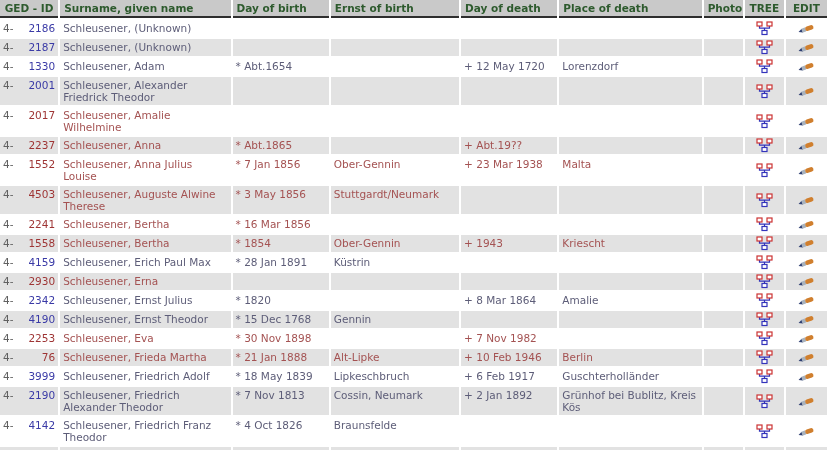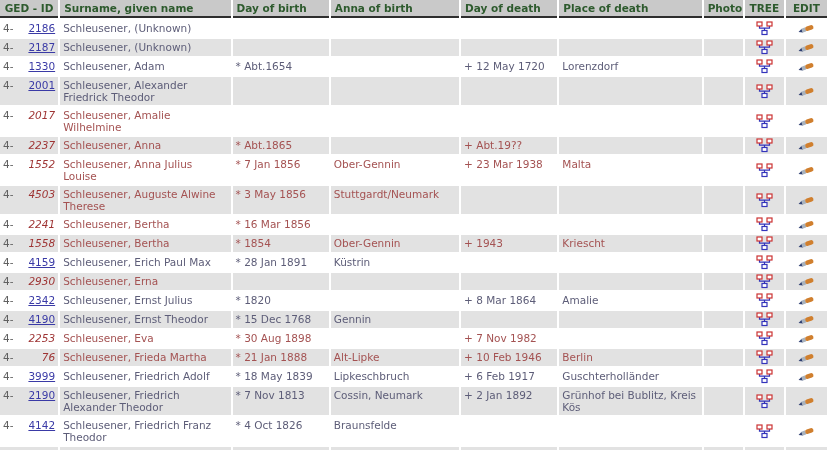--- a/index.html
+++ b/index.html
@@ -16,22 +16,22 @@
     background:#c9c9c9;color:#2d5a2d;font-weight:bold;
     text-align:left;padding:2px 4px;border-bottom:2px solid #2e2e2e;
     font-size:10.5px;white-space:nowrap;overflow:hidden;
   }
   th.center{text-align:center;}
   td{padding:2px 3px;vertical-align:top;}
   tr.bg-white td{background:#ffffff;}
   tr.bg-gray td{background:#e2e2e2;}
   .idcell{display:flex;justify-content:space-between;}
   .idprefix{color:#606060;}
-  tr.c-blue .idnum{color:#3a3aa6;text-decoration:underline;}
-  tr.c-red  .idnum{color:#9e3434;font-style:italic;}
+  tr.c-blue .idnum{color:#3a3aa6;}
+  tr.c-red  .idnum{color:#9e3434;}
   tr.c-blue .txt{color:#5d5d78;margin-top:12px;}
   tr.c-red  .txt{color:#a45252;margin-top:32px;}
   td.icon-cell{text-align:center;vertical-align:middle;padding:1px 0;}
   .icon-btn{display:inline-block;cursor:pointer;line-height:0;}
   svg{vertical-align:middle;}
 </style>
 </head>
 <body>
 
 <table>
@@ -44,21 +44,21 @@
       <col style="width:142px">
     <col style="width:39px">
       <col style="width:39px">
       <col style="width:41px">
   </colgroup>
   <thead>
     <tr id="header-row">
         <th class="center">GED - ID</th>
         <th>Surname, given name</th>
         <th>Day of birth</th>
-        <th>Anna of birth</th>
+        <th>Ernst of birth</th>
         <th>Day of death</th>
         <th>Place of death</th>
         <th class="center">Photo</th>
         <th class="center">TREE</th>
         <th class="center">EDIT</th>
       </tr>
   </thead>
   <tbody id="table-body">
       <tr class="bg-white c-blue">
         <td>
@@ -439,21 +439,21 @@
             </svg></span></td>
       </tr>
       <tr class="bg-white c-red">
         <td>
           <div class="idcell">
             <span class="idprefix">4-</span>
             <span class="idnum">2253</span>
           </div>
         </td>
         <td class="txt">Schleusener, Eva</td>
-        <td class="txt">* 30 Aug 1898</td>
+        <td class="txt">* 30 Nov 1898</td>
         <td class="txt"></td>
         <td class="txt">+ 7 Nov 1982</td>
         <td class="txt"></td>
         <td class="icon-cell"></td>
         <td class="icon-cell"><span class="icon-btn"><svg width="17" height="15" viewBox="0 0 17 15">
               <path d="M3.5 5 V7.2 H13.5 V5 M8.5 7.2 V9.5" fill="none" stroke="#3333bb" stroke-width="1.2"></path>
               <rect x="1" y="1" width="5" height="4" fill="#fff" stroke="#cc3333" stroke-width="1.2"></rect>
               <rect x="11" y="1" width="5" height="4" fill="#fff" stroke="#cc3333" stroke-width="1.2"></rect>
               <rect x="6" y="9.5" width="5" height="4" fill="#fff" stroke="#3333bb" stroke-width="1.2"></rect>
             </svg></span></td>

